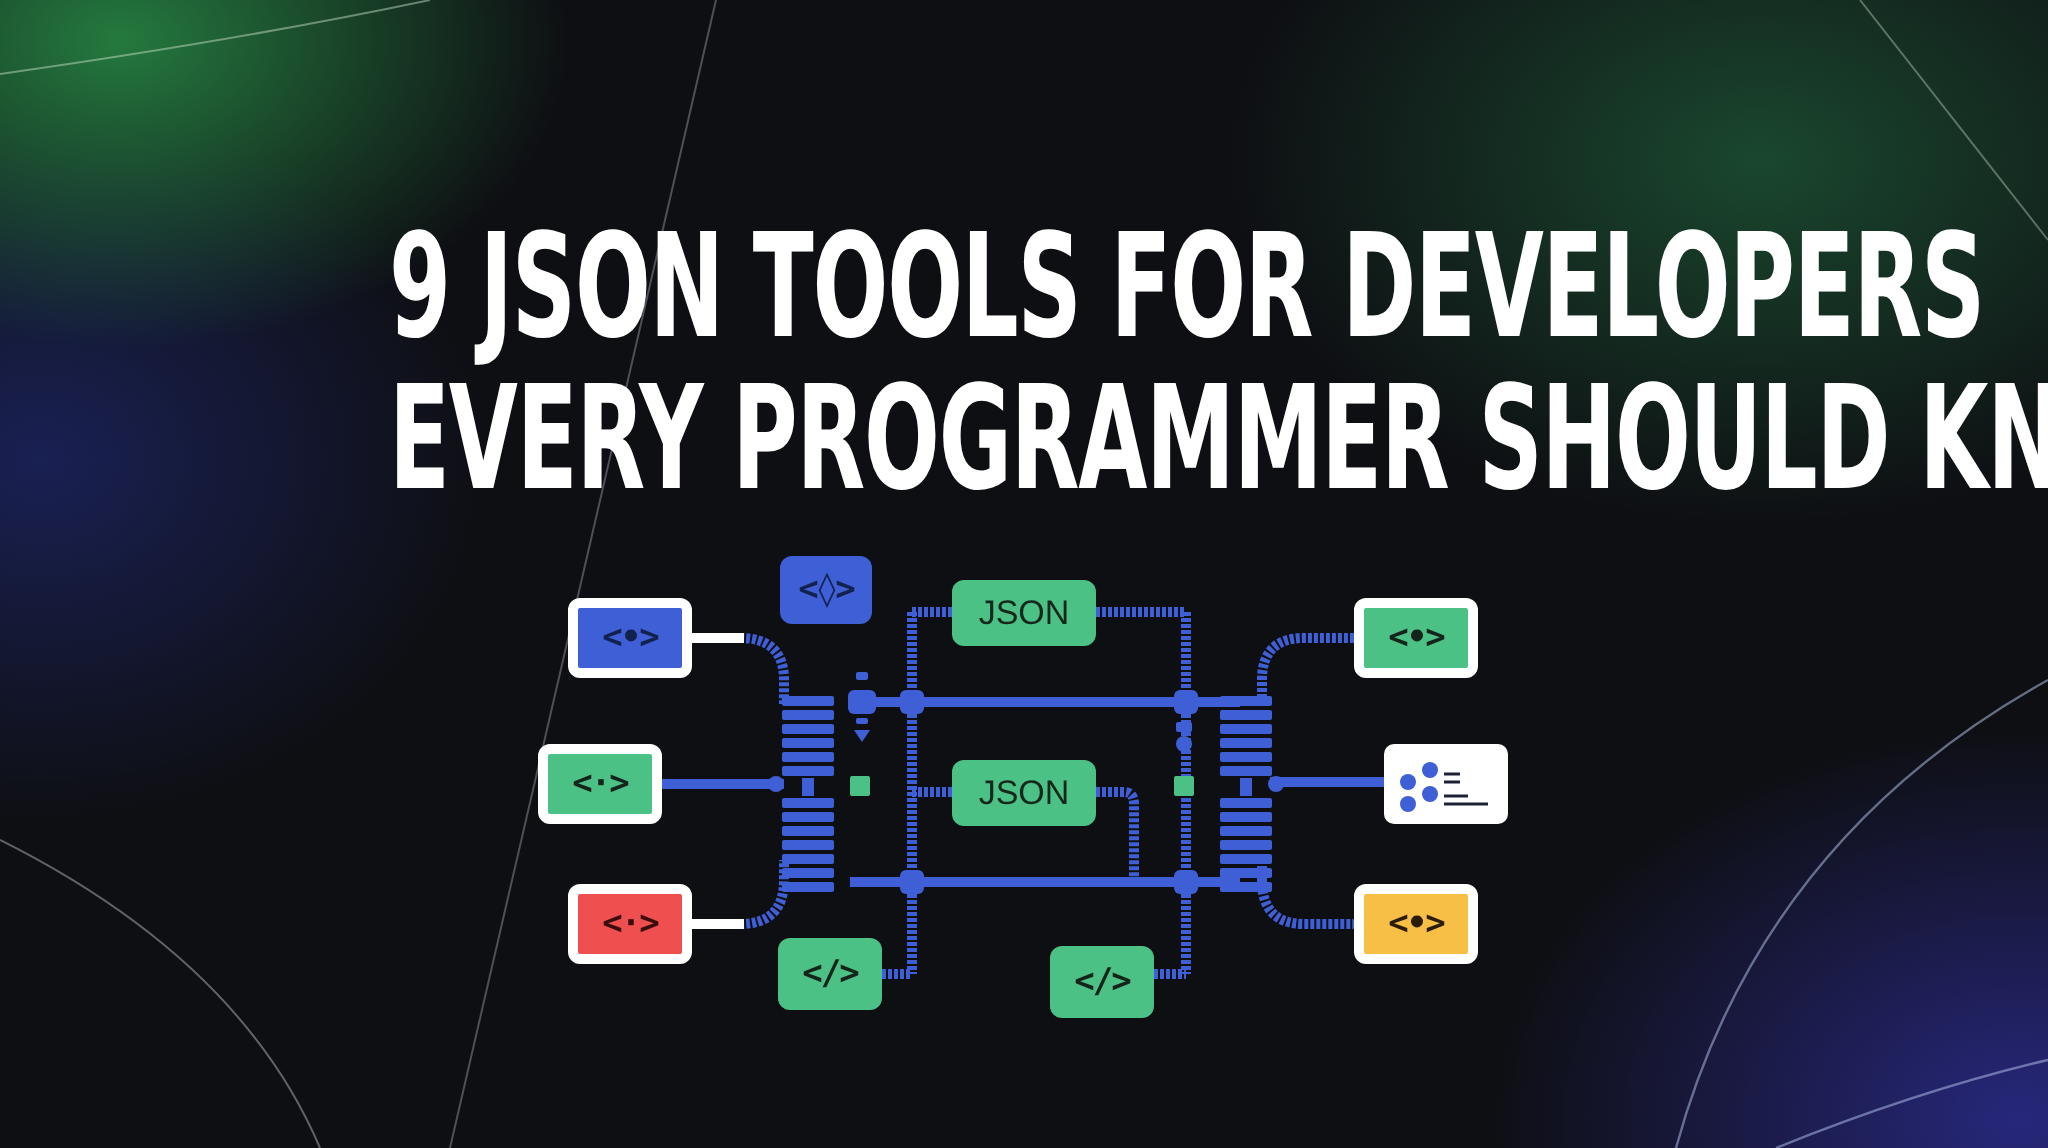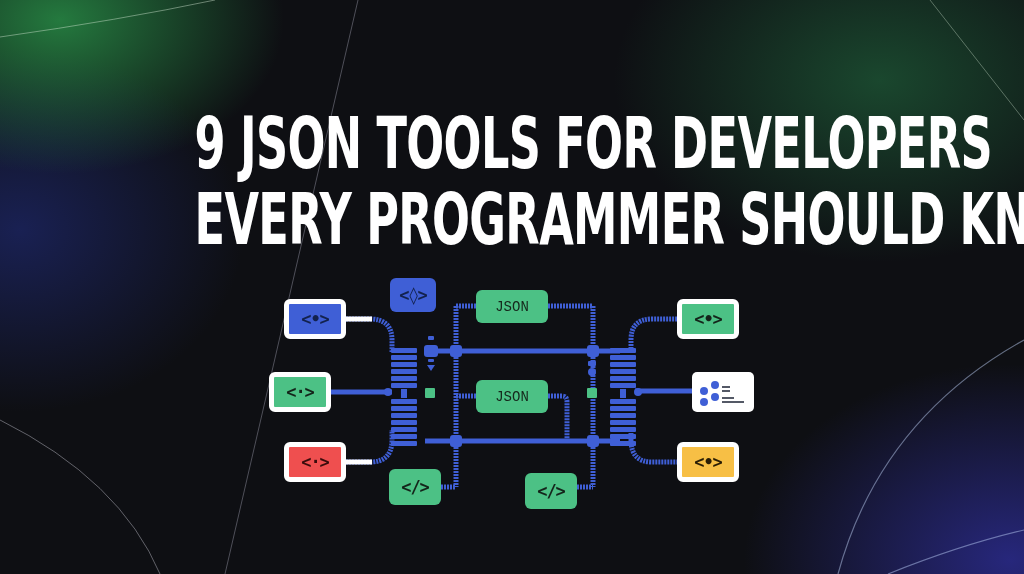--- a/index.html
+++ b/index.html
@@ -27,21 +27,21 @@
     white-space: nowrap;
   }
   .title div { height: 76px; }
   .box {
     position: absolute; border-radius: 6px; box-sizing: border-box;
     display: flex; align-items: center; justify-content: center;
     font-family: "DejaVu Sans Mono", monospace; color: #14241a;
   }
   .framed { border: 5px solid #ffffff; border-radius: 6px; }
   .glyph { font-size: 17px; font-weight: bold; letter-spacing: -1px; }
-  .json-label { font-family: Liberation Mono, monospace; font-size: 14px; color: #16281c; }
+  .json-label { font-family: Liberation Sans, sans-serif; font-size: 17px; color: #16281c; }
 </style>
 </head>
 <body>
 
 <div class="bg"></div>
 
 <svg class="lines" width="1024" height="574">
   <path d="M0 37 Q120 20 215 0" stroke="rgba(210,230,210,0.45)" stroke-width="1" fill="none"></path>
   <path d="M358 0 L225 574" stroke="rgba(200,200,220,0.35)" stroke-width="1" fill="none"></path>
   <path d="M0 420 Q120 480 160 574" stroke="rgba(200,200,210,0.45)" stroke-width="1" fill="none"></path>

